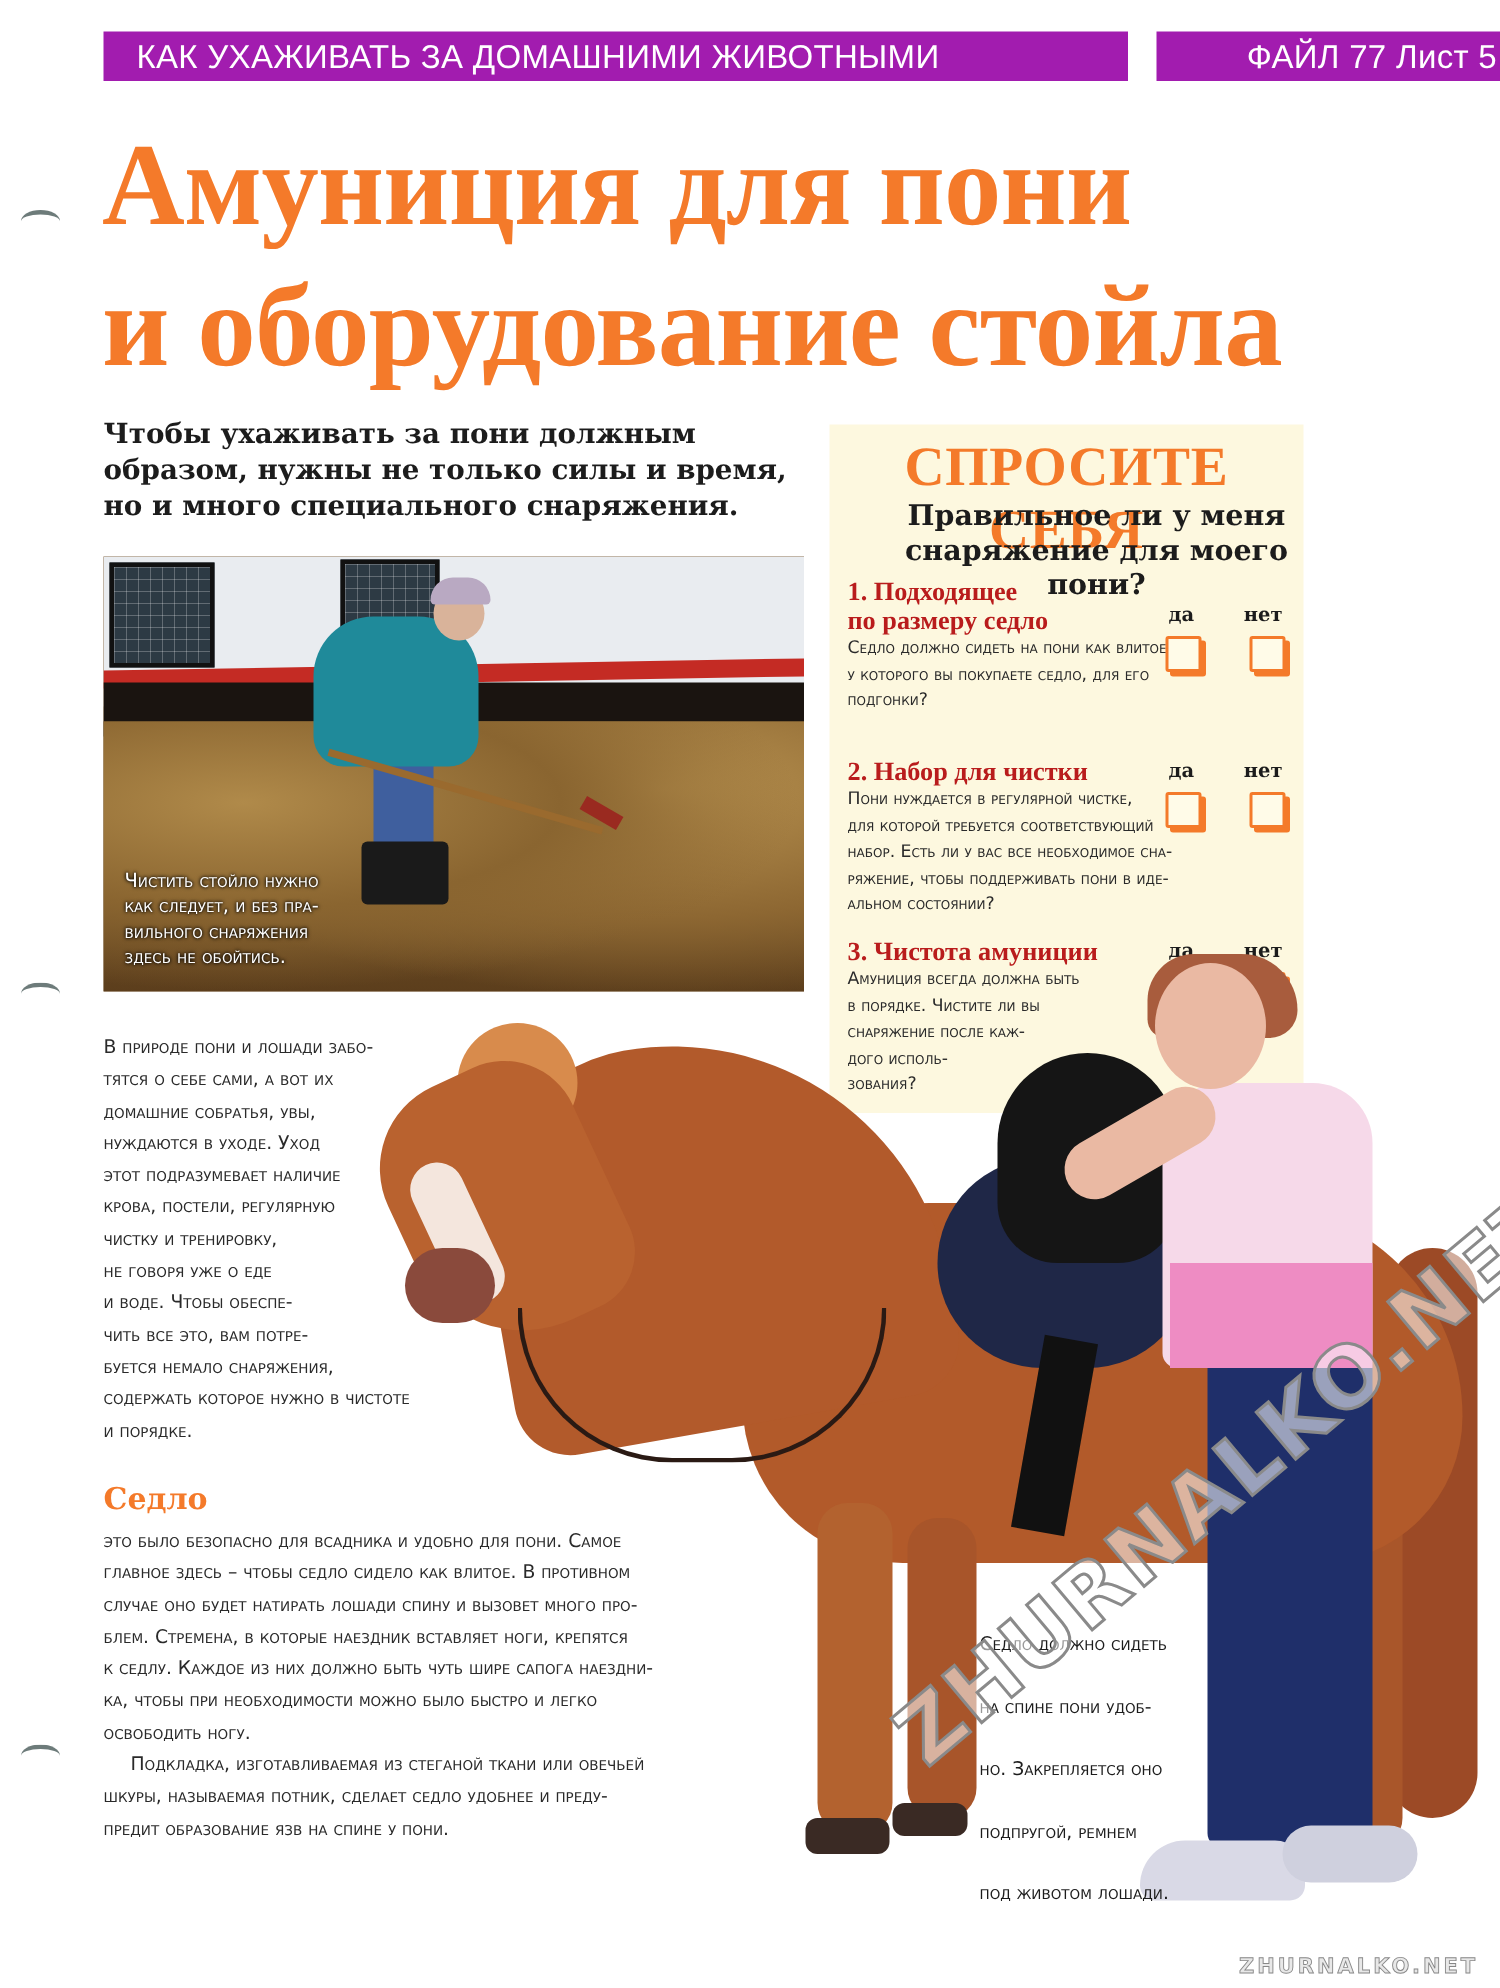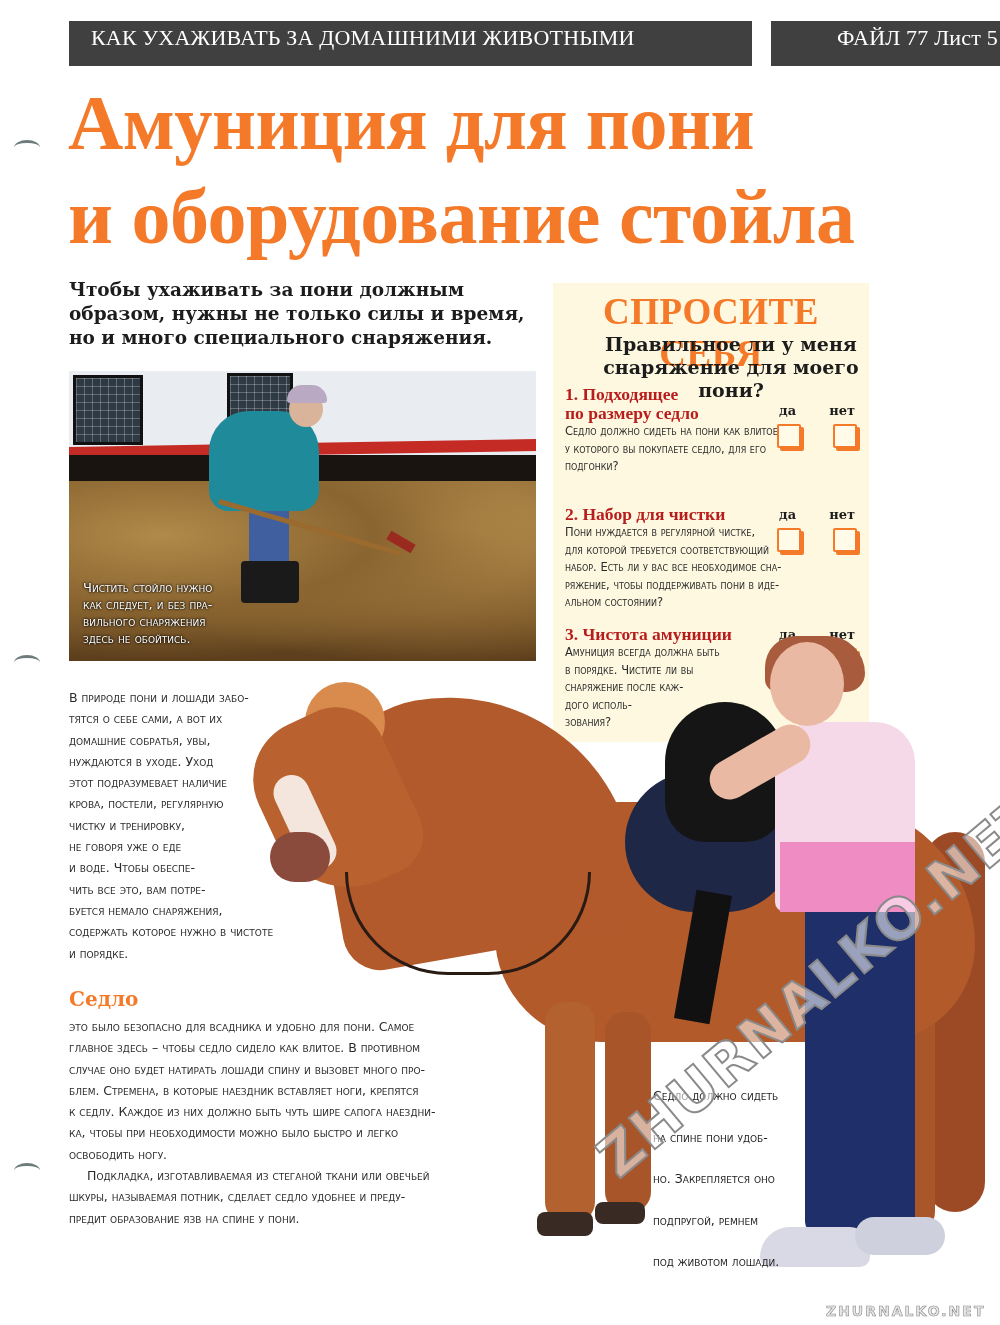--- a/index.html
+++ b/index.html
@@ -9,22 +9,22 @@
     font-family: "DejaVu Serif", serif;
     color: #1d1d1d;
   }
   .abs { position: absolute; }
 
   
   .hole { position: absolute; left: 14px; width: 26px; height: 12px;
     border-top: 3px solid #6d7b7a; border-radius: 50% 50% 0 0; }
 
   
-  .hdr-bar { position: absolute; top: 21px; height: 45px; background: #404040;
-    color: #fff; font-family: Liberation Serif, serif; font-size: 22px;
+  .hdr-bar { position: absolute; top: 21px; height: 33px; background: #a21caf;
+    color: #fff; font-family: Liberation Sans, sans-serif; font-size: 22px;
     line-height: 33px; white-space: nowrap; letter-spacing: 0.2px; }
   #hdr-left { left: 69px; width: 683px; padding-left: 22px; box-sizing: border-box; }
   #hdr-right { left: 771px; width: 229px; text-align: right; padding-right: 2px; box-sizing: border-box; }
 
   
   .title { position: absolute; left: 68px; color: #f47a2a;
     font-family: "Liberation Serif", serif; font-weight: bold;
     font-size: 78px; line-height: 90px; white-space: nowrap; letter-spacing: -0.5px;
     transform-origin: left top; }
   #title1 { top: 78px; transform: scaleX(0.98); }

